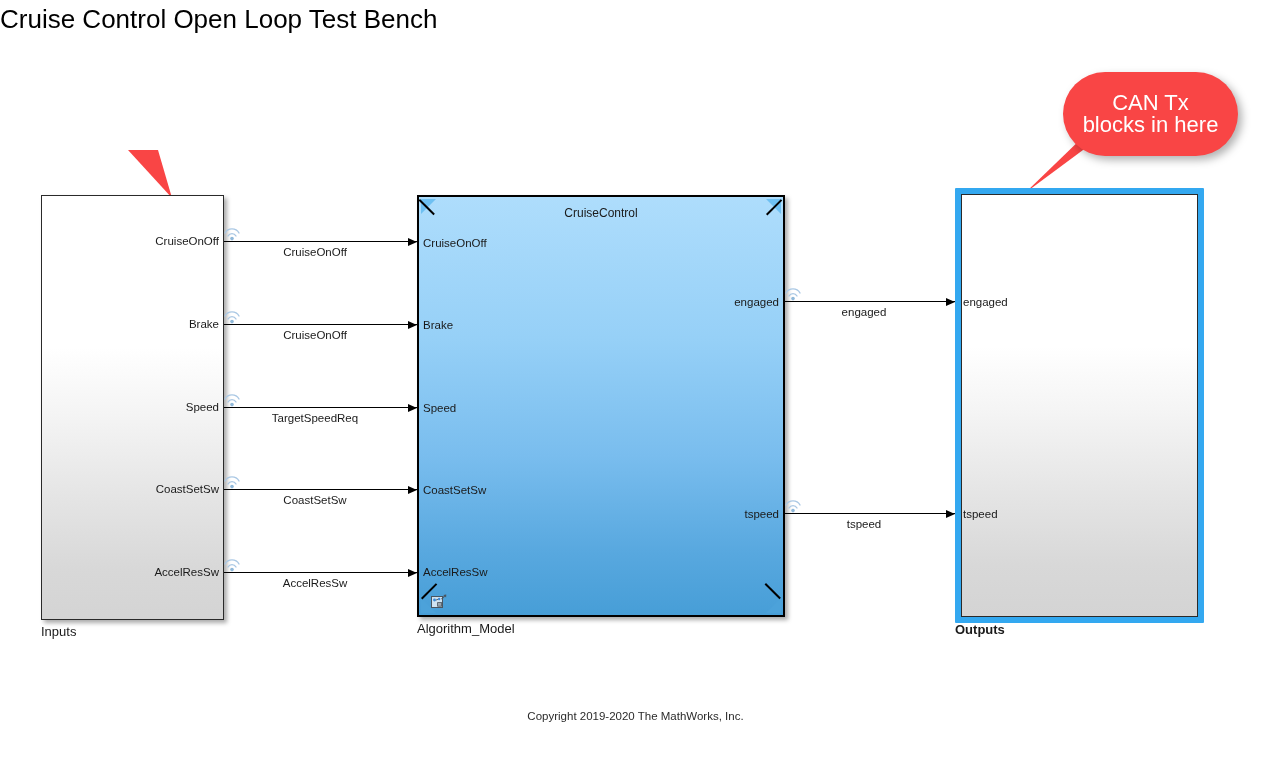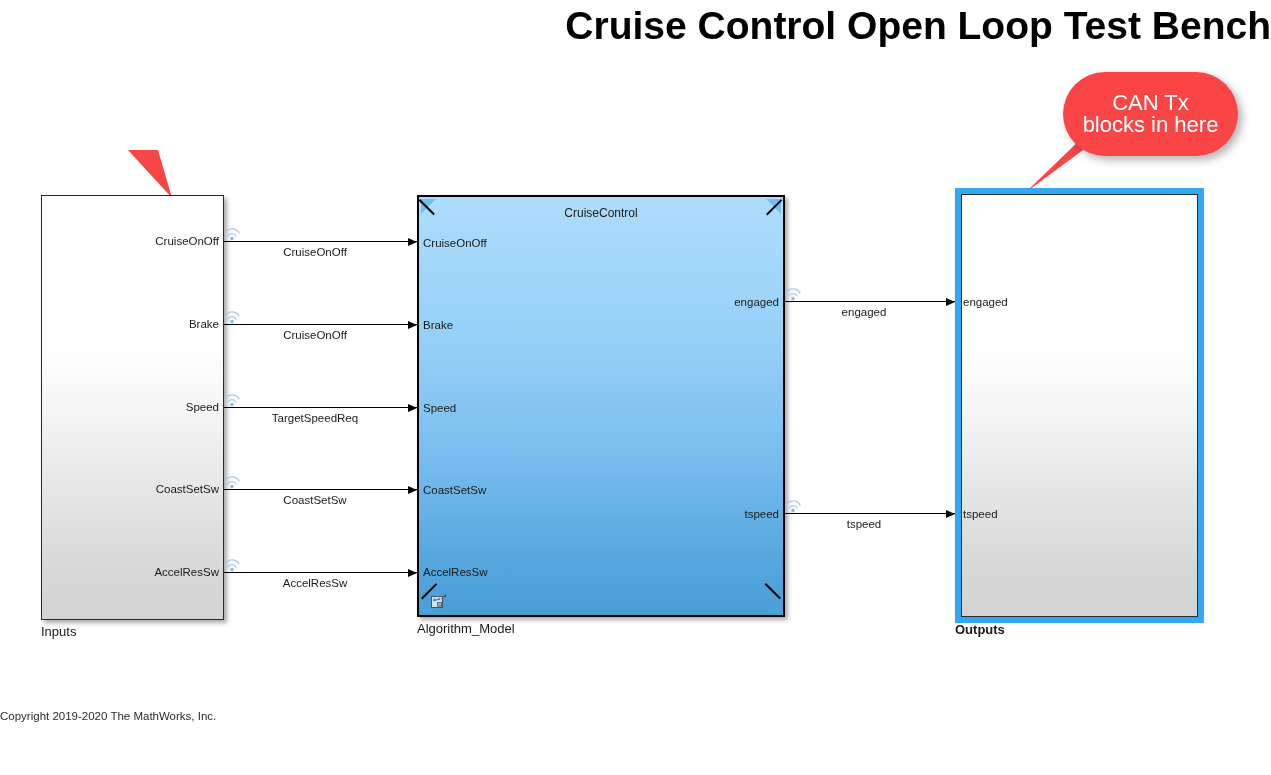--- a/index.html
+++ b/index.html
@@ -18,35 +18,35 @@
     background: #ffffff;
     overflow: hidden;
   }
 
   
   #page-title {
     position: absolute;
     left: 0;
     top: 4px;
     width: 1271px;
-    text-align: right;
-    font-size: 39px;
-    font-weight: 700;
+    text-align: left;
+    font-size: 26px;
+    font-weight: 400;
     color: #000000;
     letter-spacing: 0px;
     white-space: nowrap;
   }
 
   
   #copyright {
     position: absolute;
     left: 0;
     top: 710px;
     width: 1271px;
-    text-align: left;
+    text-align: center;
     font-size: 11.5px;
     color: #2b2b2b;
   }
 
   
   .block {
     position: absolute;
     box-sizing: border-box;
   }
   .block-caption {

